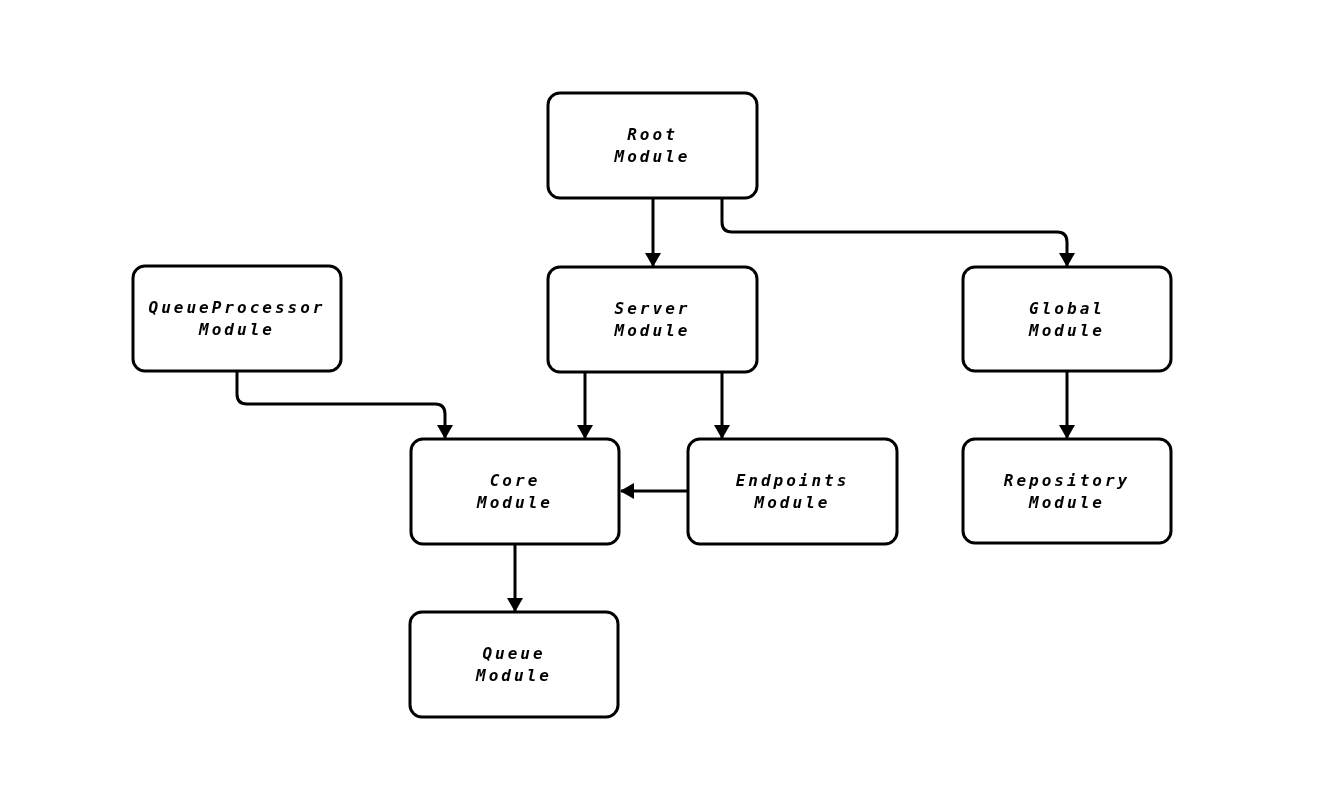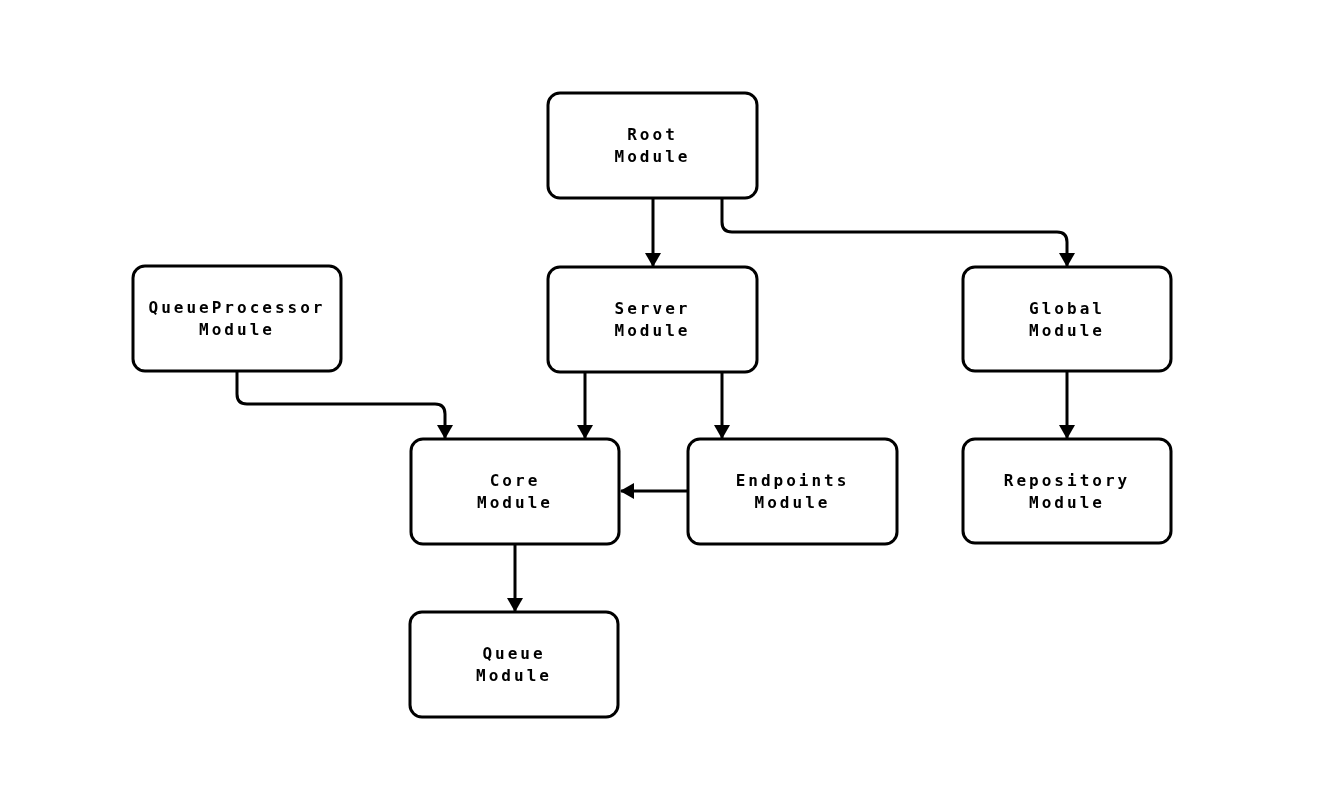--- a/index.html
+++ b/index.html
@@ -6,20 +6,21 @@
     margin: 0;
     padding: 0;
     background: #ffffff;
   }
   #stage {
     position: relative;
     width: 1337px;
     height: 809px;
     background: #ffffff;
     overflow: hidden;
+    font-style: italic;
   }
   svg text {
     font-family: "DejaVu Sans Mono", "Liberation Mono", monospace;
     font-weight: bold;
     font-size: 16px;
     letter-spacing: 3px;
   }
 </style>
 </head>
 <body>

